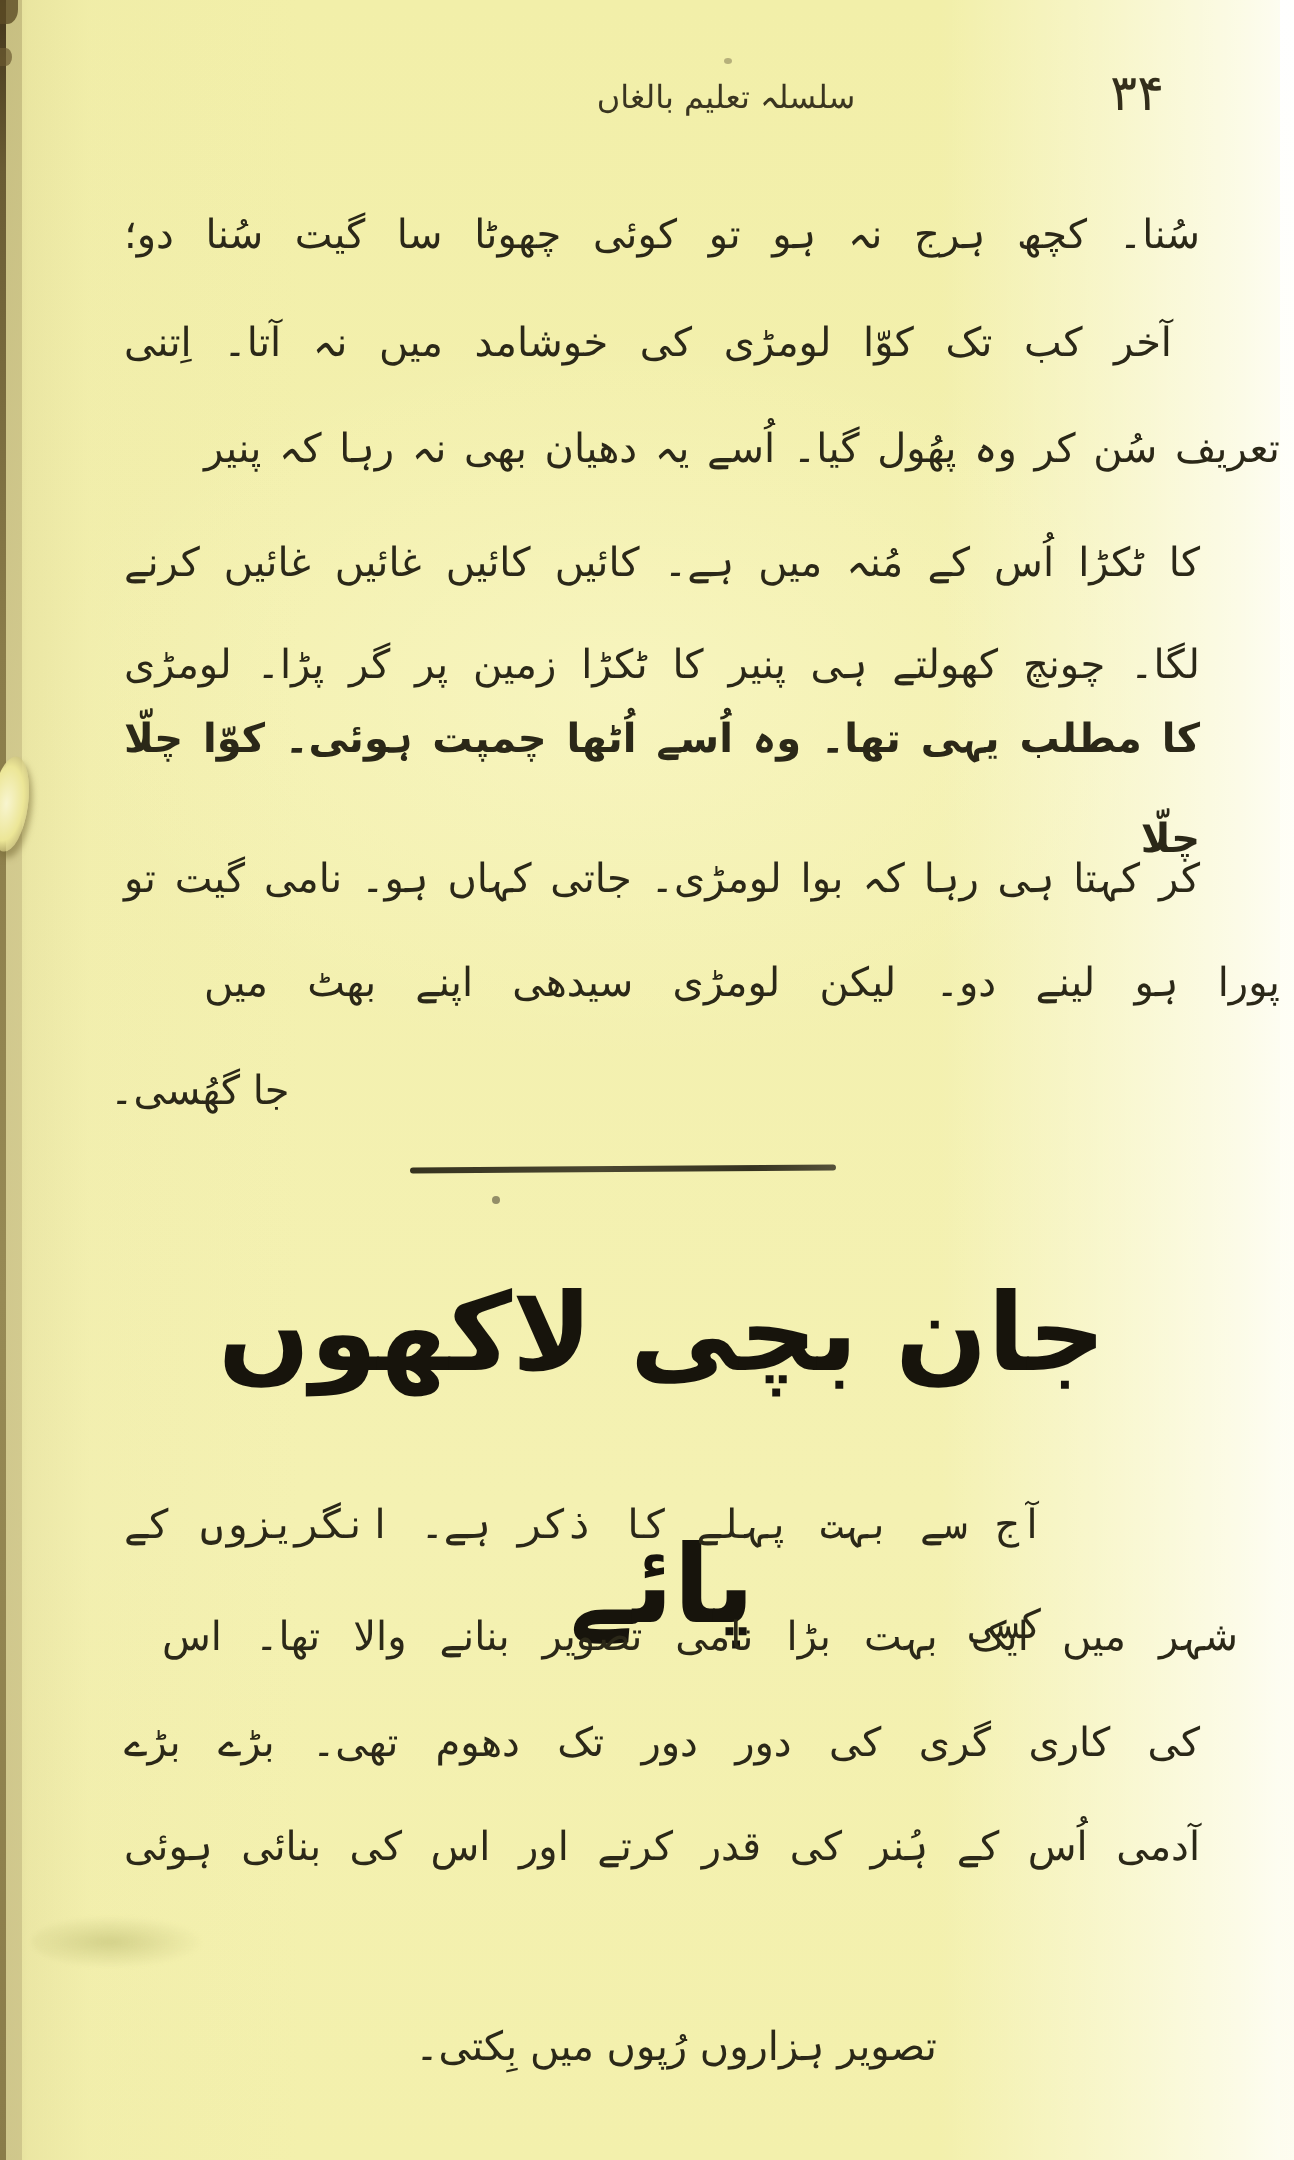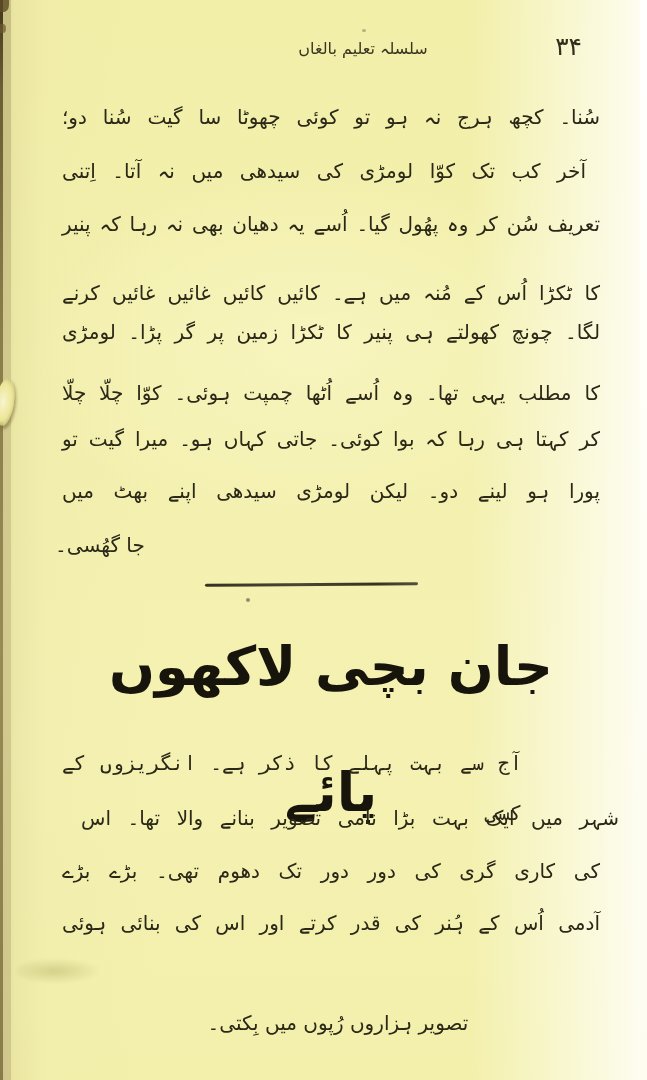--- a/index.html
+++ b/index.html
@@ -88,26 +88,26 @@
     letter-spacing: 2px; color: #332e1b;
   }
   .line {
     position: absolute; left: 62px; width: 538px;
     font-size: 20px; line-height: 50px;
     text-align: justify;
     text-align-last: justify;
   }
   .l1 { top: 92px;  }
   .l2 { top: 146px; padding-right: 14px; width: 524px; }
-  .l3 { top: 199px; }
-  .l4 { top: 268px; }
+  .l3 { top: 199px; margin-left: 40px; }
+  .l4 { top: 256px; }
   .l5 { top: 307px; }
-  .l6 { top: 368px; }
+  .l6 { top: 344px; font-weight: bold; }
   .l7 { top: 414px; }
-  .l8 { top: 466px; }
+  .l8 { top: 466px; margin-left: 40px; }
   .l9 {
     top: 520px; left: 55px; width: 150px;
     text-align: center; text-align-last: left;
   }
   .divider {
     position: absolute; left: 205px; top: 583px; width: 213px; height: 3px;
     background: linear-gradient(90deg, #35321f, #4a4630 45%, #35321f 80%, #55513a);
     transform: rotate(-0.4deg);
     border-radius: 2px;
   }
@@ -139,26 +139,26 @@
   <div class="corner-speck-b"></div>
   <div class="edge-notch"></div>
   <div class="smudge-bottom-left"></div>
   <div class="tiny-speck-1"></div>
   <div class="tiny-speck-2"></div>
 
   <div class="urdu series-title">سلسلہ تعلیم بالغاں</div>
   <div class="urdu page-number">۳۴</div>
 
   <div class="urdu line l1">سُنا۔ کچھ ہرج نہ ہو تو کوئی چھوٹا سا گیت سُنا دو؛</div>
-  <div class="urdu line l2">آخر کب تک کوّا لومڑی کی سیدھی میں نہ آتا۔ اِتنی</div>
+  <div class="urdu line l2">آخر کب تک کوّا لومڑی کی خوشامد میں نہ آتا۔ اِتنی</div>
   <div class="urdu line l3">تعریف سُن کر وہ پھُول گیا۔ اُسے یہ دھیان بھی نہ رہا کہ پنیر</div>
   <div class="urdu line l4">کا ٹکڑا اُس کے مُنہ میں ہے۔ کائیں کائیں غائیں غائیں کرنے</div>
   <div class="urdu line l5">لگا۔ چونچ کھولتے ہی پنیر کا ٹکڑا زمین پر گر پڑا۔ لومڑی</div>
   <div class="urdu line l6">کا مطلب یہی تھا۔ وہ اُسے اُٹھا چمپت ہوئی۔ کوّا چلّا چلّا</div>
-  <div class="urdu line l7">کر کہتا ہی رہا کہ بوا کوئی۔ جاتی کہاں ہو۔ میرا گیت تو</div>
+  <div class="urdu line l7">کر کہتا ہی رہا کہ بوا لومڑی۔ جاتی کہاں ہو۔ نامی گیت تو</div>
   <div class="urdu line l8">پورا ہو لینے دو۔ لیکن لومڑی سیدھی اپنے بھٹ میں</div>
   <div class="urdu line l9">جا گھُسی۔</div>
 
   <div class="divider"></div>
 
   <div class="urdu story-title">جان بچی لاکھوں پائے</div>
 
   <div class="urdu line m1">آج سے بہت پہلے کا ذکر ہے۔ انگریزوں کے کسی</div>
   <div class="urdu line m2">شہر میں ایک بہت بڑا نامی تصویر بنانے والا تھا۔ اس</div>
   <div class="urdu line m4">آدمی اُس کے ہُنر کی قدر کرتے اور اس کی بنائی ہوئی</div>

